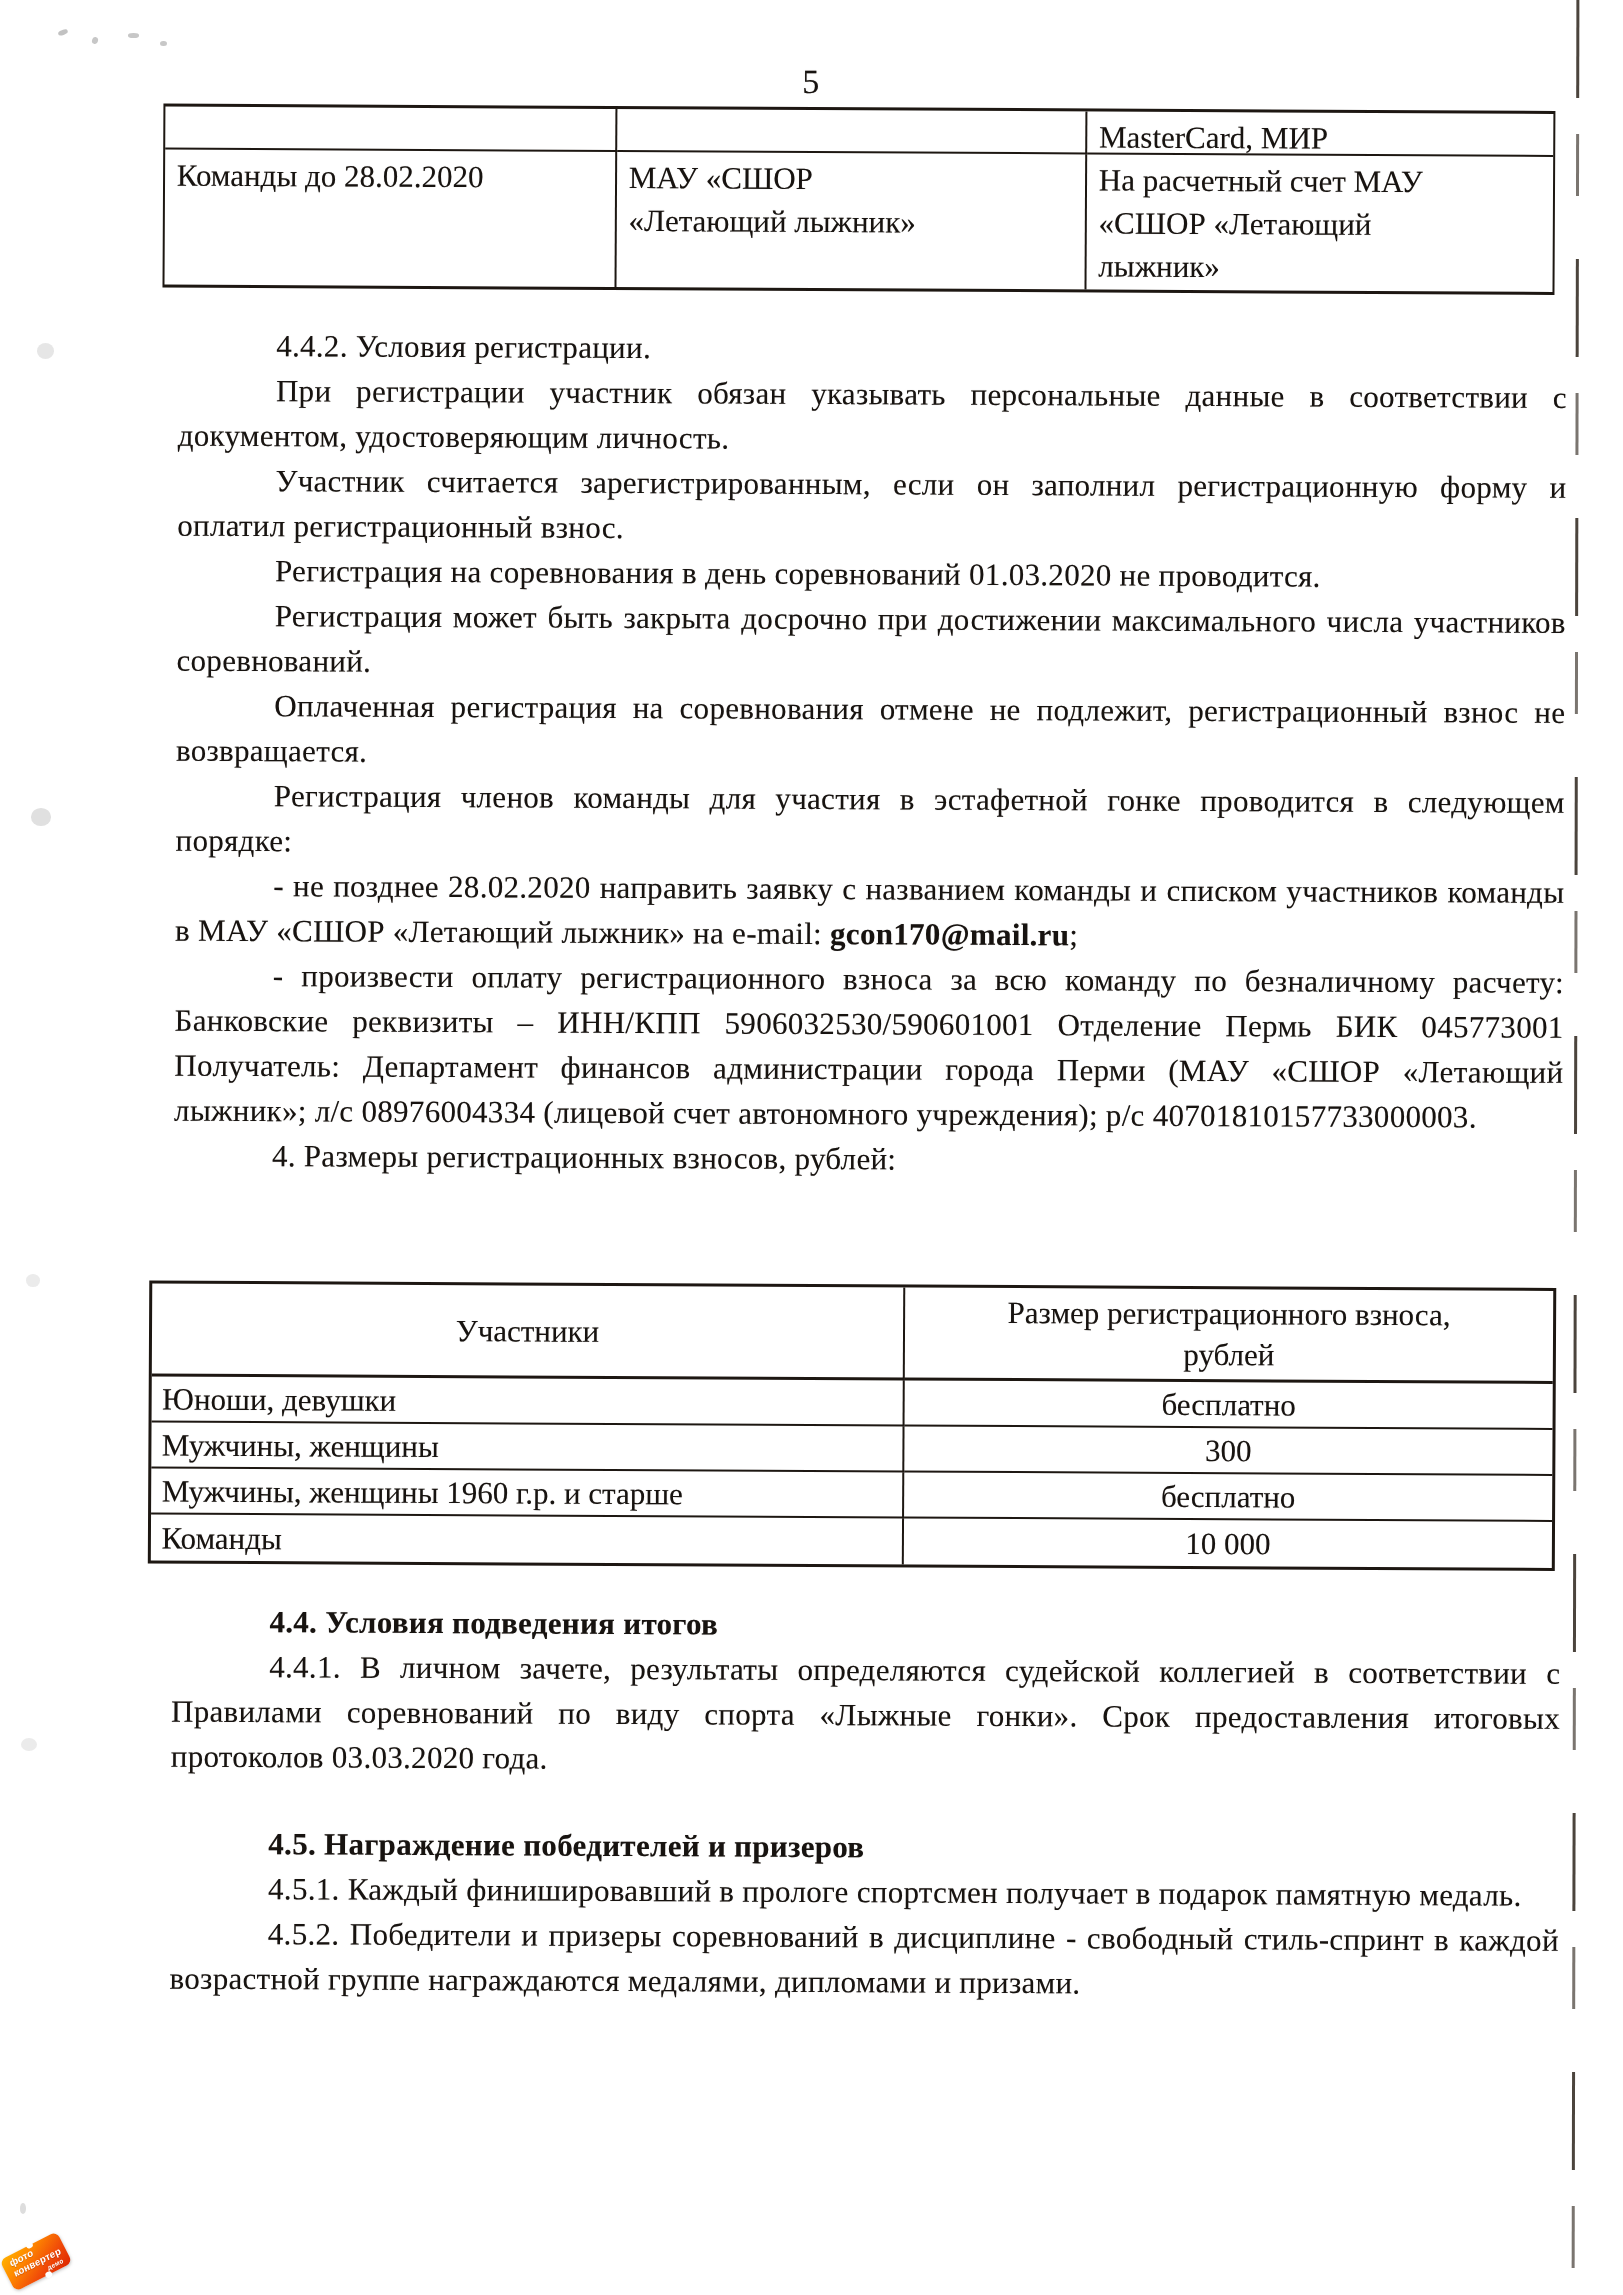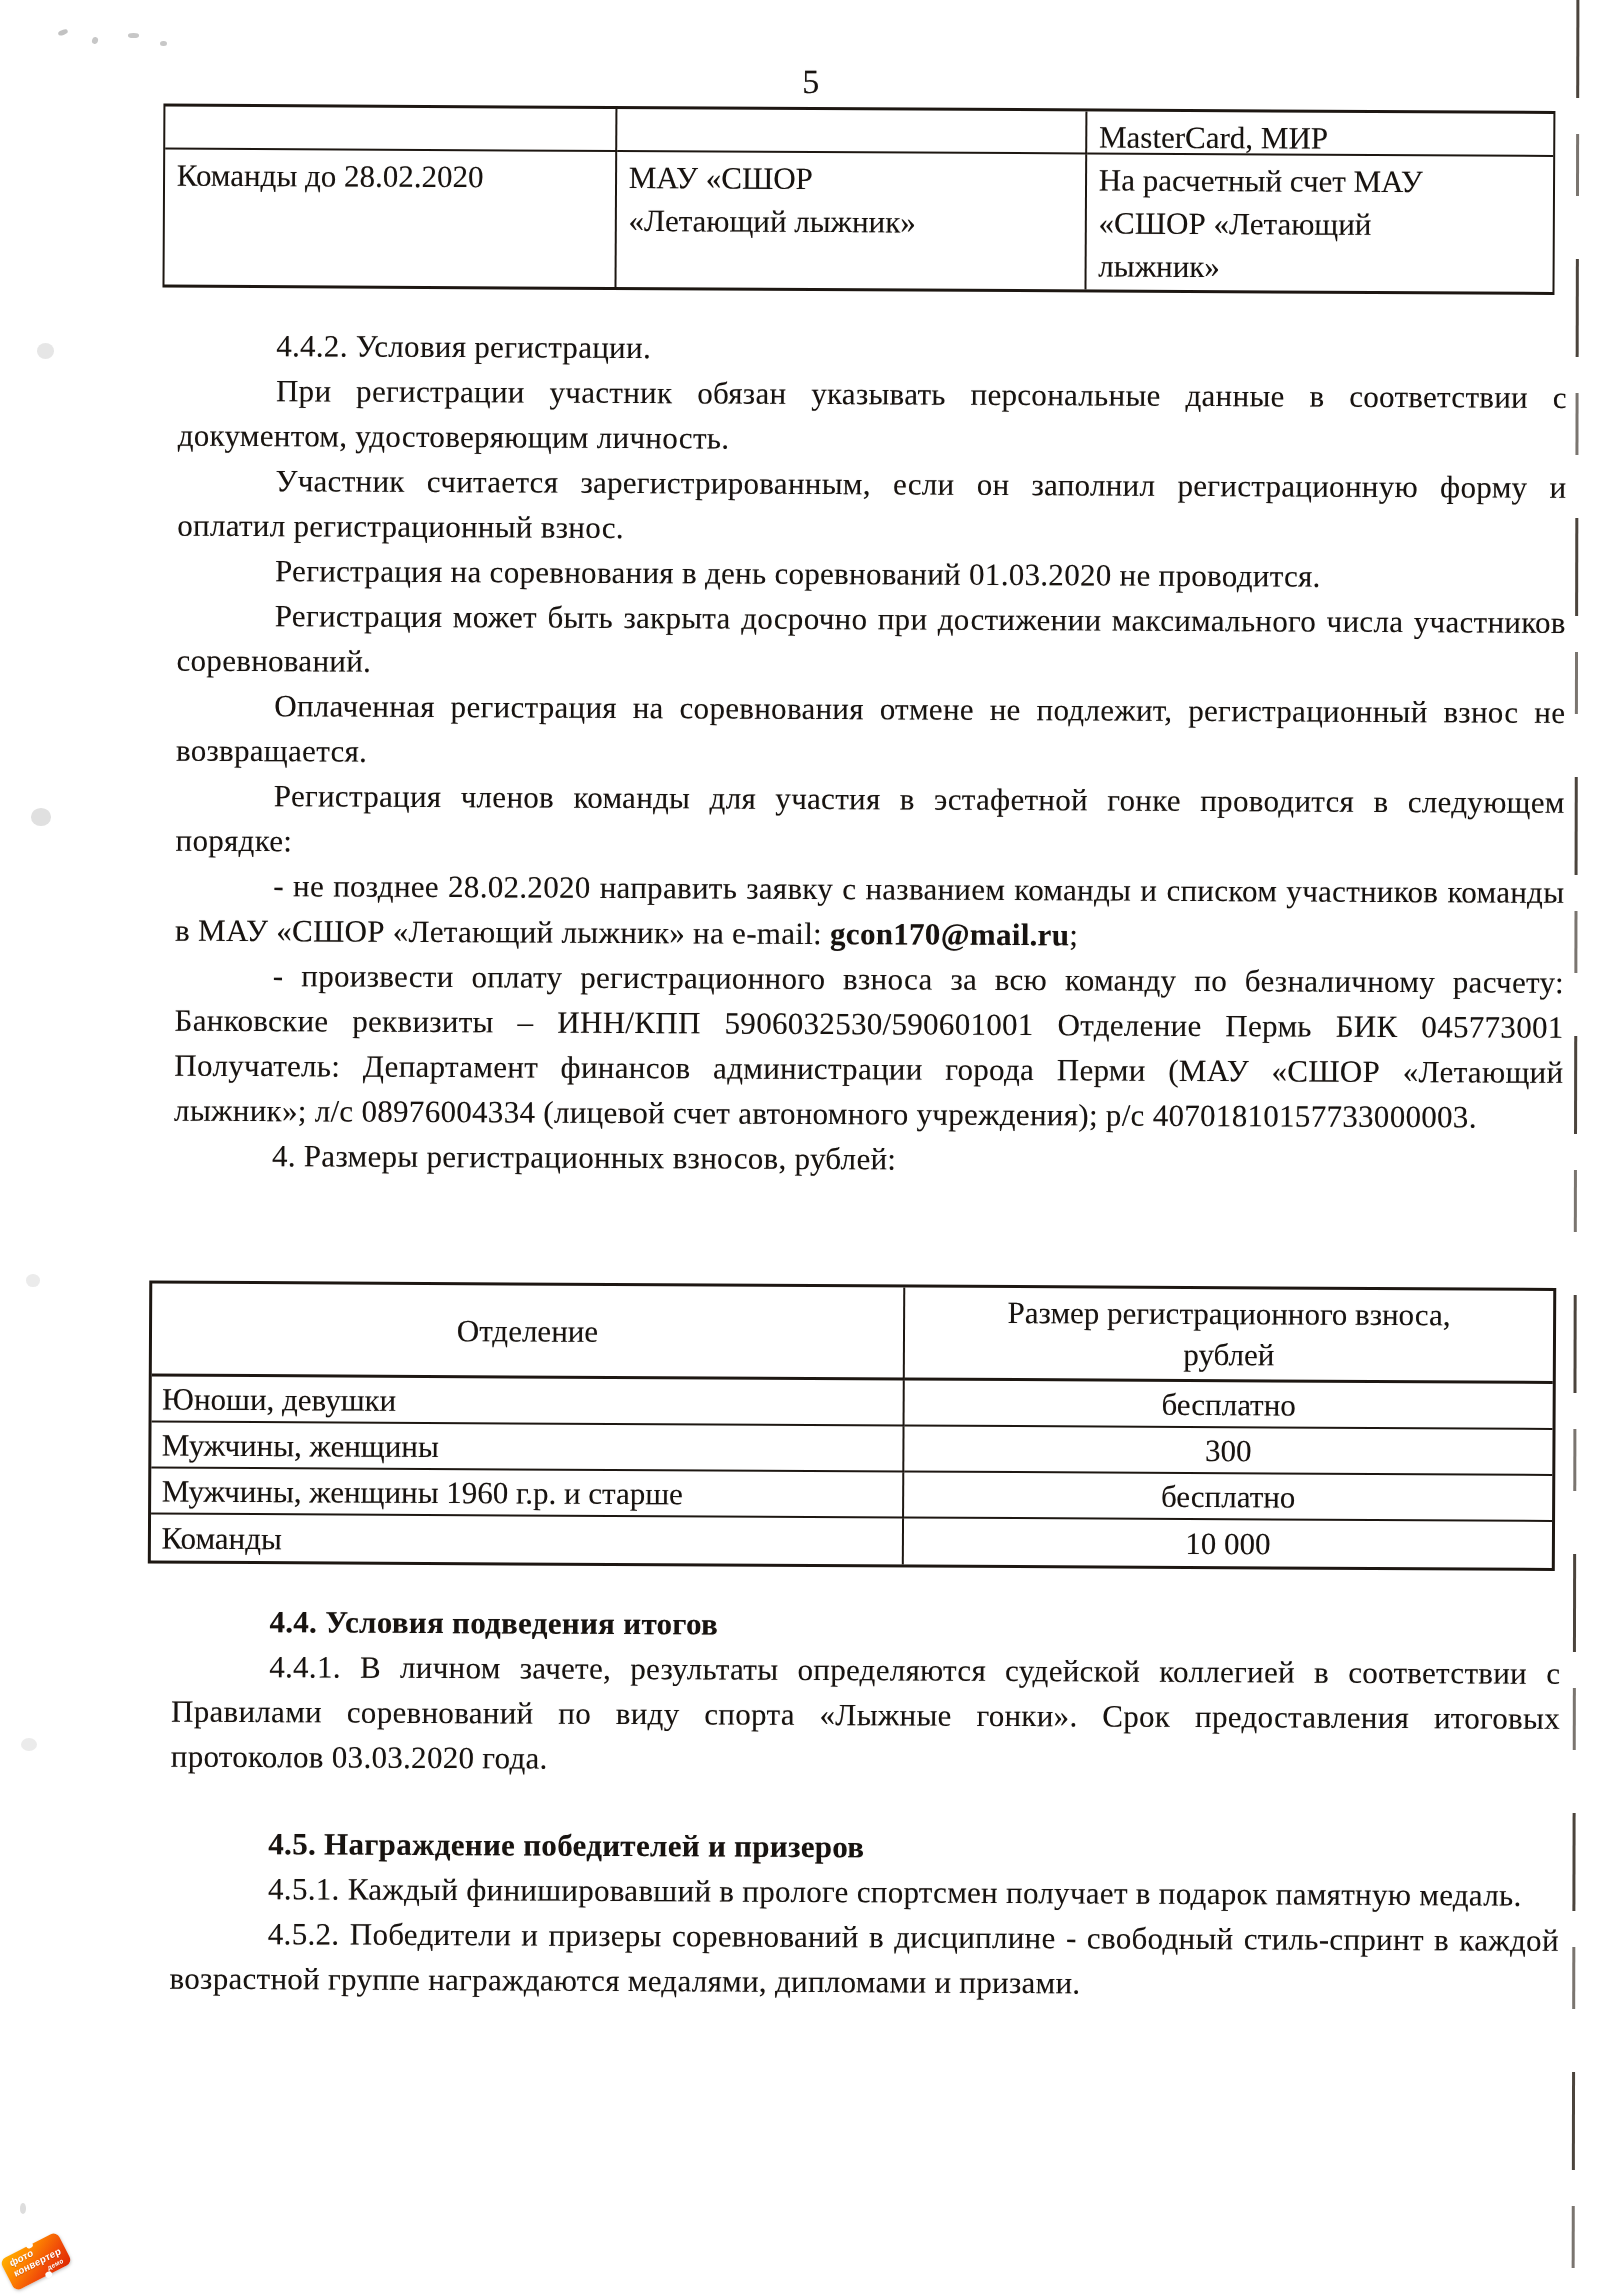--- a/index.html
+++ b/index.html
@@ -112,21 +112,21 @@
       <p>Регистрация может быть закрыта досрочно при достижении максимального числа участников соревнований.</p>
       <p>Оплаченная регистрация на соревнования отмене не подлежит, регистрационный взнос не возвращается.</p>
       <p>Регистрация членов команды для участия в эстафетной гонке проводится в следующем порядке:</p>
       <p><span>- не позднее 28.02.2020 направить заявку с названием команды и списком участников команды в МАУ «СШОР «Летающий лыжник» на e-mail: </span><span class="bold">gcon170@mail.ru</span><span>;</span></p>
       <p>- произвести оплату регистрационного взноса за всю команду по безналичному расчету: Банковские реквизиты –  ИНН/КПП 5906032530/590601001 Отделение Пермь БИК 045773001 Получатель: Департамент финансов администрации города Перми (МАУ «СШОР «Летающий лыжник»; л/с 08976004334 (лицевой счет автономного учреждения); р/с 40701810157733000003.</p>
       <p>4. Размеры регистрационных взносов, рублей:</p>
     </div>
 
     <div class="fees-table">
       <div class="ft-cell colA head">
-          <span>Отделение</span>
+          <span>Участники</span>
         </div>
       <div class="ft-cell head">
           <span class="hwrap">Размер регистрационного взноса, рублей</span>
         </div>
 
       <div class="ft-cell colA ft-row-line">Юноши, девушки</div>
       <div class="ft-cell val ft-row-line">бесплатно</div>
 
       <div class="ft-cell colA ft-row-line">Мужчины, женщины</div>
       <div class="ft-cell val ft-row-line">300</div>

